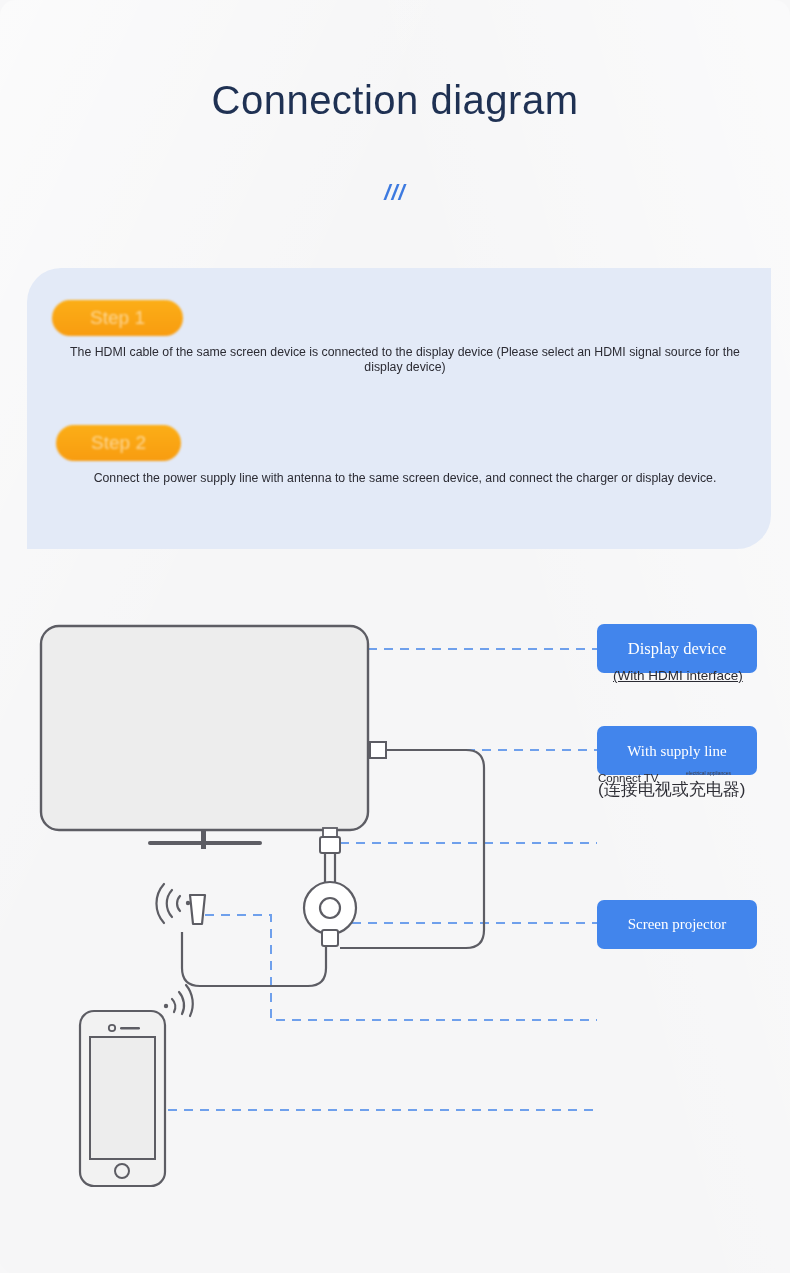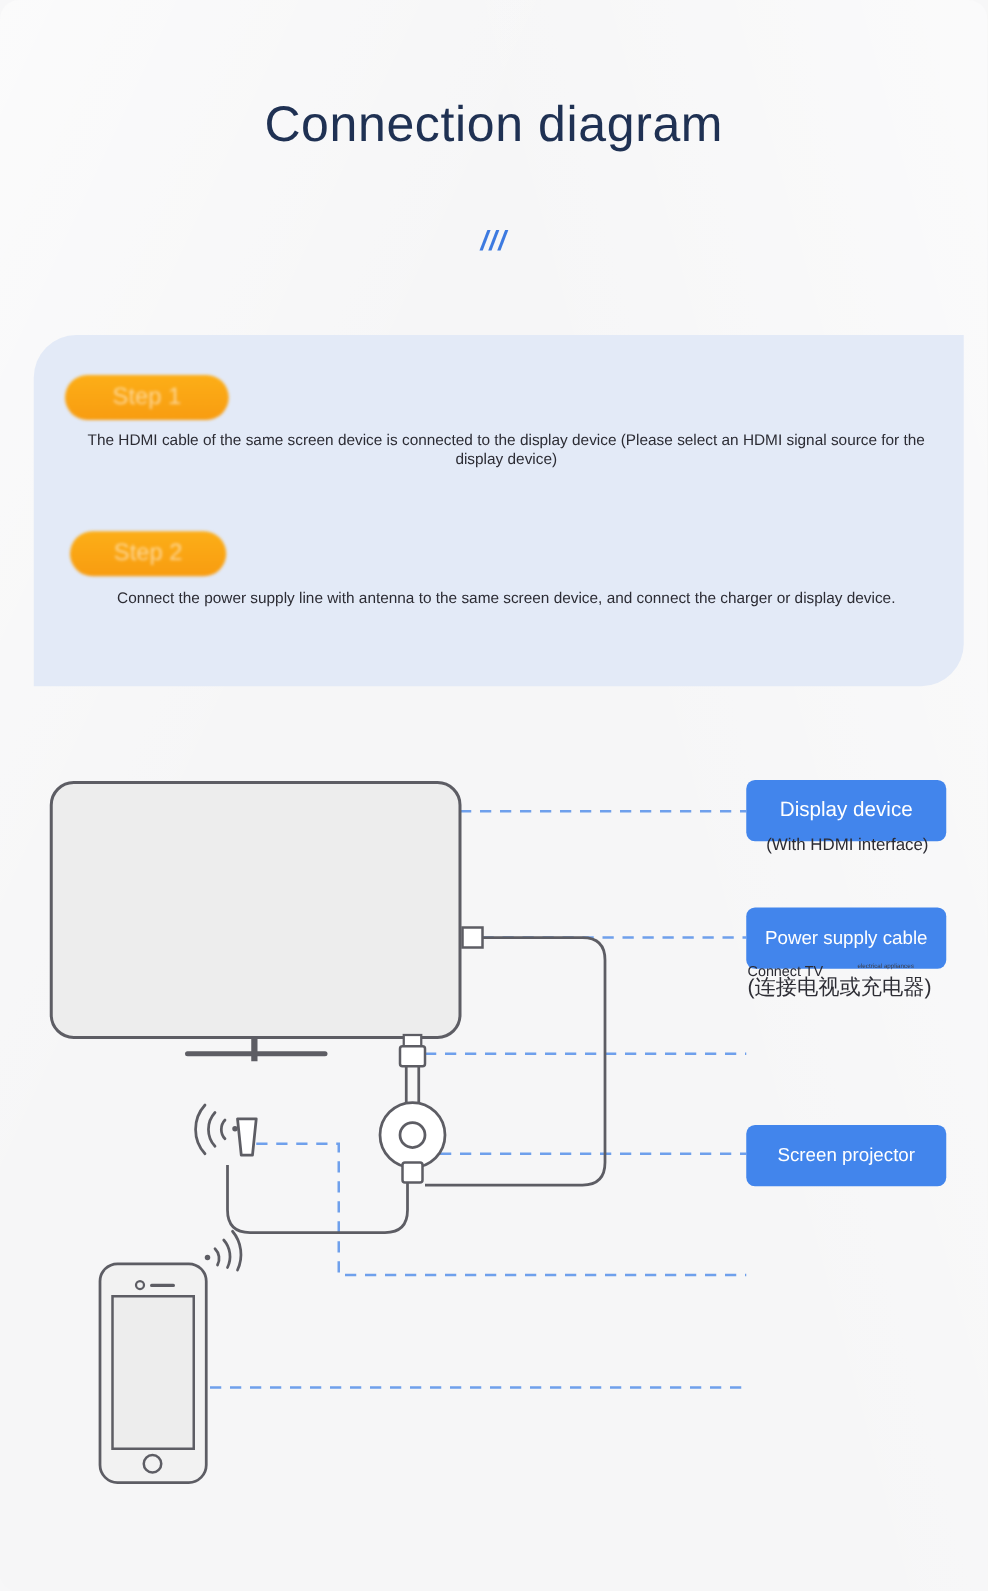--- a/index.html
+++ b/index.html
@@ -100,38 +100,40 @@
   .callout {
     position: absolute;
     background: #4285ec;
     border-radius: 7px;
     color: #ffffff;
     display: flex;
     align-items: center;
     justify-content: center;
     text-align: center;
     padding: 4px 8px;
+    font-family: Liberation Serif, serif;
   }
 
   .c-display   { left: 597px; top: 624px; width: 160px; height: 49px; font-size: 16.5px; }
   .c-power     { left: 597px; top: 726px; width: 160px; height: 49px; font-size: 15px;   line-height: 16px; }
   .c-hdmi      { left: 597px; top: 818px; width: 160px; height: 49px; font-size: 13.3px; }
   .c-projector { left: 597px; top: 900px; width: 160px; height: 49px; font-size: 15px;   line-height: 17px; }
   .c-antenna   { left: 597px; top: 996px; width: 160px; height: 49px; font-size: 20px;   }
   .c-equipment { left: 597px; top: 1086px; width: 160px; height: 47px; font-size: 13px;  line-height: 15px; }
 
   .c-power .label-inner,
   .c-projector .label-inner,
   .c-equipment .label-inner { width: 100%; }
 
   .sub-note {
     position: absolute;
     color: #2b2b33;
     font-size: 13.5px;
     line-height: 16px;
+    text-decoration: underline;
   }
 
   .sub-hdmi-iface { left: 613px; top: 668px; width: 150px; }
 
   .overlap-wrap {
     position: absolute;
     left: 598px;
     top: 770px;
     width: 175px;
     height: 30px;
@@ -256,21 +258,21 @@
 
   </svg>
 
   <div class="callout c-display">
     <span class="label-inner">Display device</span>
   </div>
 
   <div class="sub-note sub-hdmi-iface">(With HDMI interface)</div>
 
   <div class="callout c-power">
-    <span class="label-inner">Power supply cable</span>
+    <span class="label-inner">With supply line</span>
   </div>
 
   <div class="overlap-wrap">
     <span class="overlap-en">Connect TV</span>
     <span class="overlap-tiny">electrical appliances</span>
     <span class="overlap-cn">(连接电视或充电器)</span>
   </div>
 
 
   <div class="callout c-projector">

